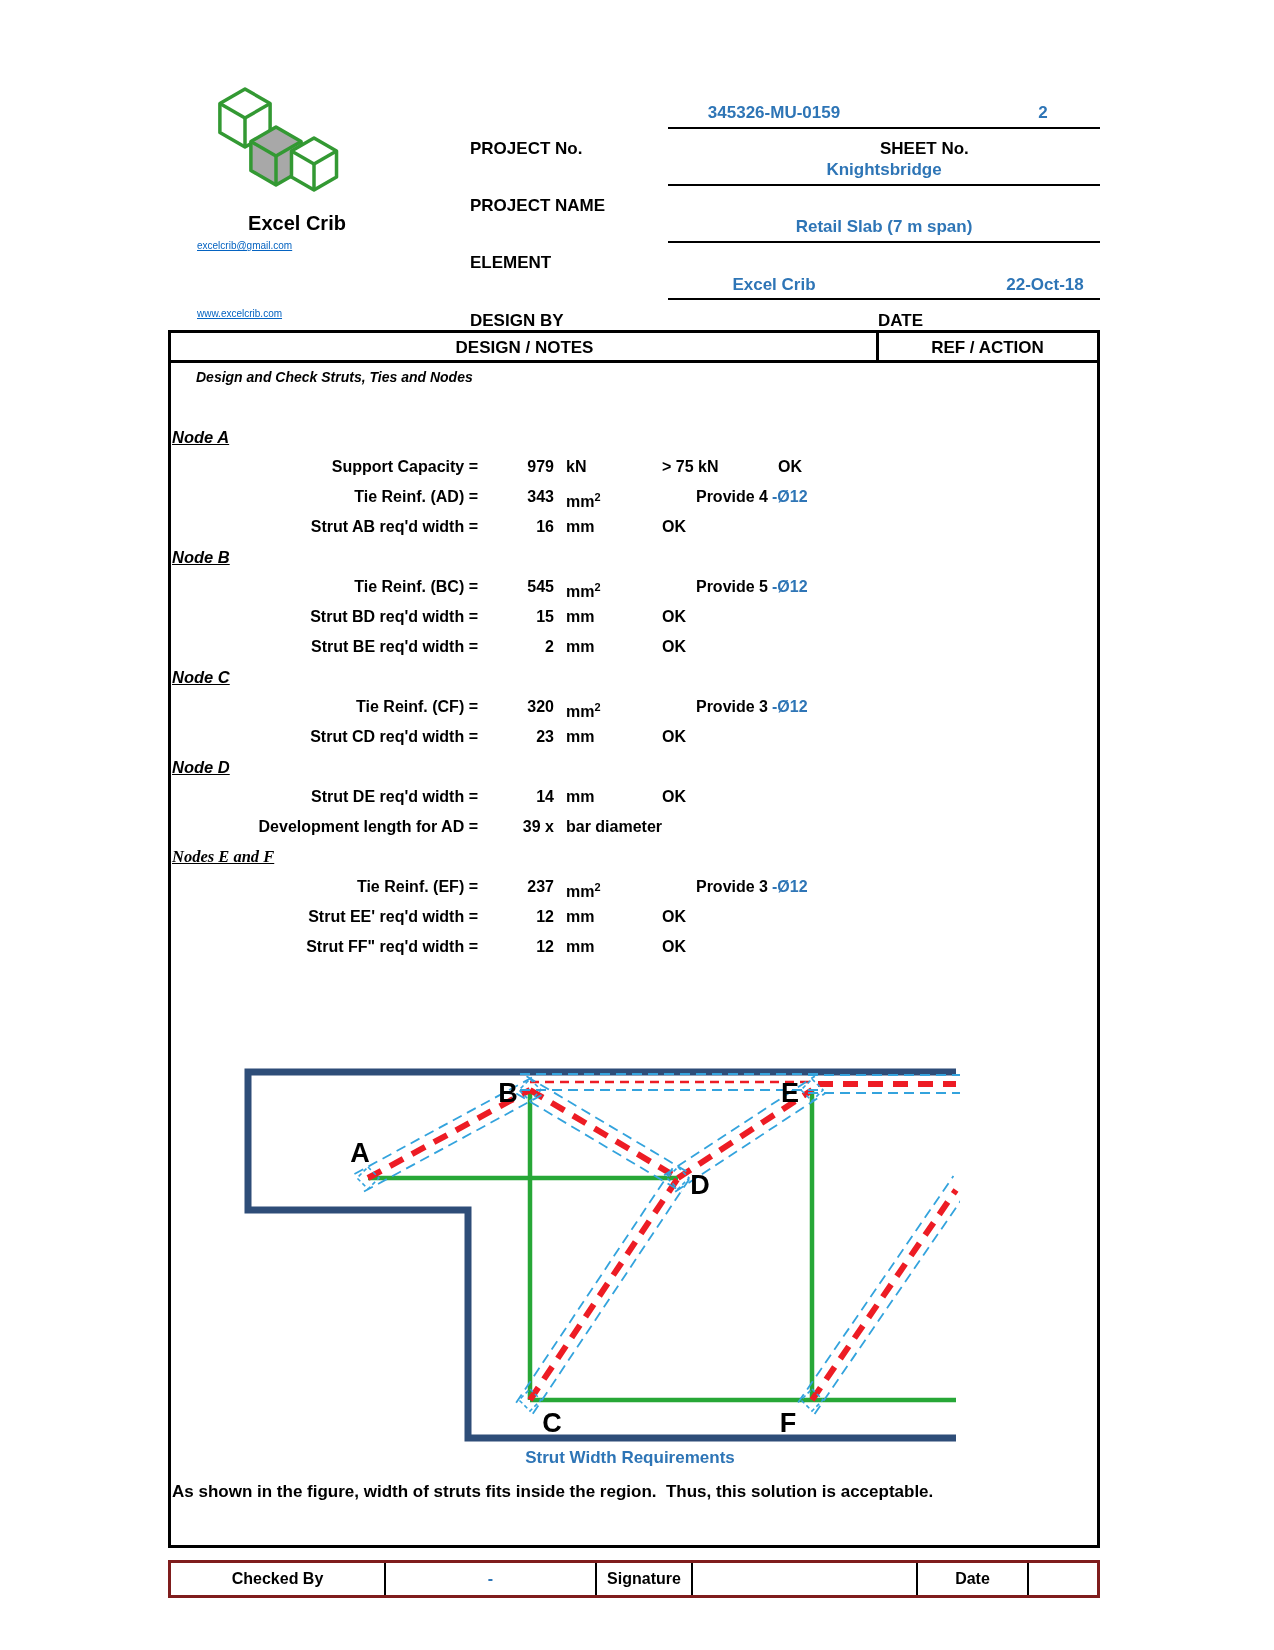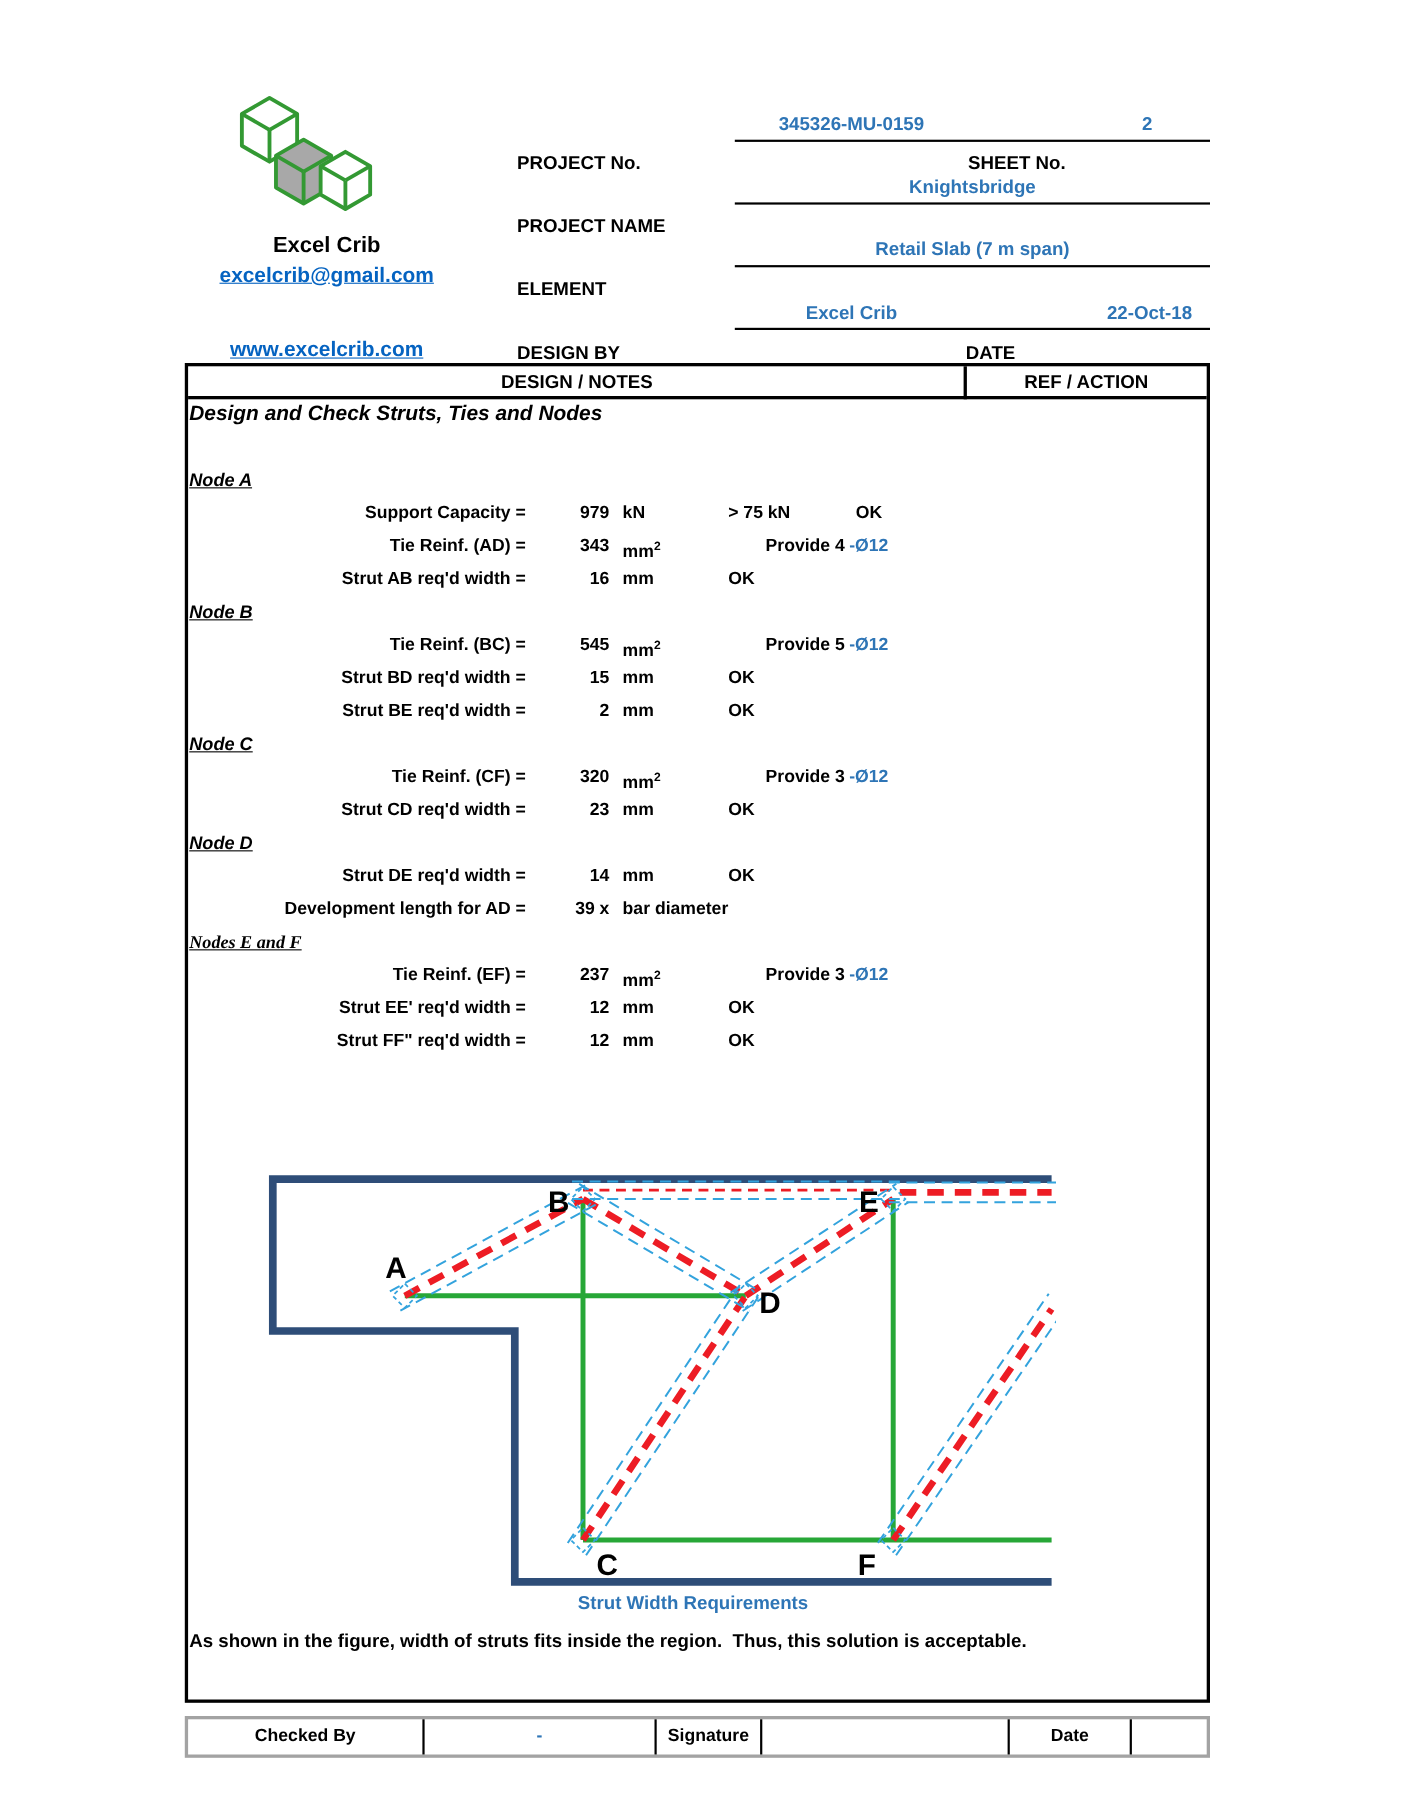--- a/index.html
+++ b/index.html
@@ -4,44 +4,44 @@
 <style>
   html,body{margin:0;padding:0;background:#e9e9e9;}
   .page{position:relative;width:1274px;height:1650px;background:#ffffff;
         font-family:"Liberation Sans",sans-serif;color:#000;overflow:hidden;margin:0 auto;}
   .abs{position:absolute;}
   
   .hlabel{font-size:17px;font-weight:600;white-space:nowrap;margin-top:36px;}
   .hvalue{font-size:17px;font-weight:600;color:#2e75b6;text-align:center;white-space:nowrap;}
   .uline{height:2px;background:#000;}
   .brand{font-size:20px;font-weight:700;text-align:center;}
-  .link{font-size:19px;font-weight:700;color:#0563c1;text-decoration:underline;text-align:center;display:block;}
+  .link{font-size:10px;font-weight:400;color:#0563c1;text-decoration:underline;display:block;}
   
   .maintable{left:168px;top:330px;width:932px;height:1218px;border:3px solid #000;box-sizing:border-box;}
   .th-cell{position:absolute;top:0;height:30px;line-height:29px;text-align:center;font-size:17px;font-weight:600;
            border-bottom:3px solid #000;box-sizing:border-box;}
   .th-div{position:absolute;top:0;width:3px;height:30px;background:#000;}
   
   .nrow{position:absolute;left:170px;width:910px;height:30px;font-size:16px;font-weight:600;line-height:30px;}
   .nrow span{position:absolute;top:0;height:30px;line-height:30px;white-space:nowrap;}
-  .r-title{font-size:19px;font-weight:700;font-style:italic;}
+  .r-title{font-size:14px;font-weight:700;font-style:italic;margin-left:24px;}
   .r-head{font-size:16.5px;font-weight:700;font-style:italic;text-decoration:underline;}
   .c-label{left:12px;width:296px;text-align:right;}
   .c-value{left:308px;width:76px;text-align:right;}
   .c-unit{left:396px;}
   .c-note{left:492px;}
   .c-status{left:608px;}
   .c-prov{left:490px;width:108px;text-align:right;}
   .c-size{left:602px;color:#2e75b6;}
   sup{font-size:11px;}
   
   .fig-caption{font-size:17px;font-weight:700;color:#2e75b6;text-align:center;}
   .conclusion{font-size:17px;font-weight:700;white-space:pre-wrap;}
   
-  .foot{left:168px;top:1560px;width:932px;height:38px;border:3px solid #a3a3a3;box-sizing:border-box;display:flex;}
+  .foot{left:168px;top:1560px;width:932px;height:38px;border:3px solid #7f1d1d;box-sizing:border-box;display:flex;}
   .fcell{height:100%;box-sizing:border-box;border-right:2.5px solid #000;font-size:16px;font-weight:600;
          display:flex;align-items:center;justify-content:center;white-space:nowrap;}
   .fcell:last-child{border-right:none;}
 </style>
 </head>
 <body>
 
 <div class="page">
 
   <svg class="abs" style="left:200px;top:80px;" width="150" height="130" viewBox="0 0 150 130" id="logo-svg">

